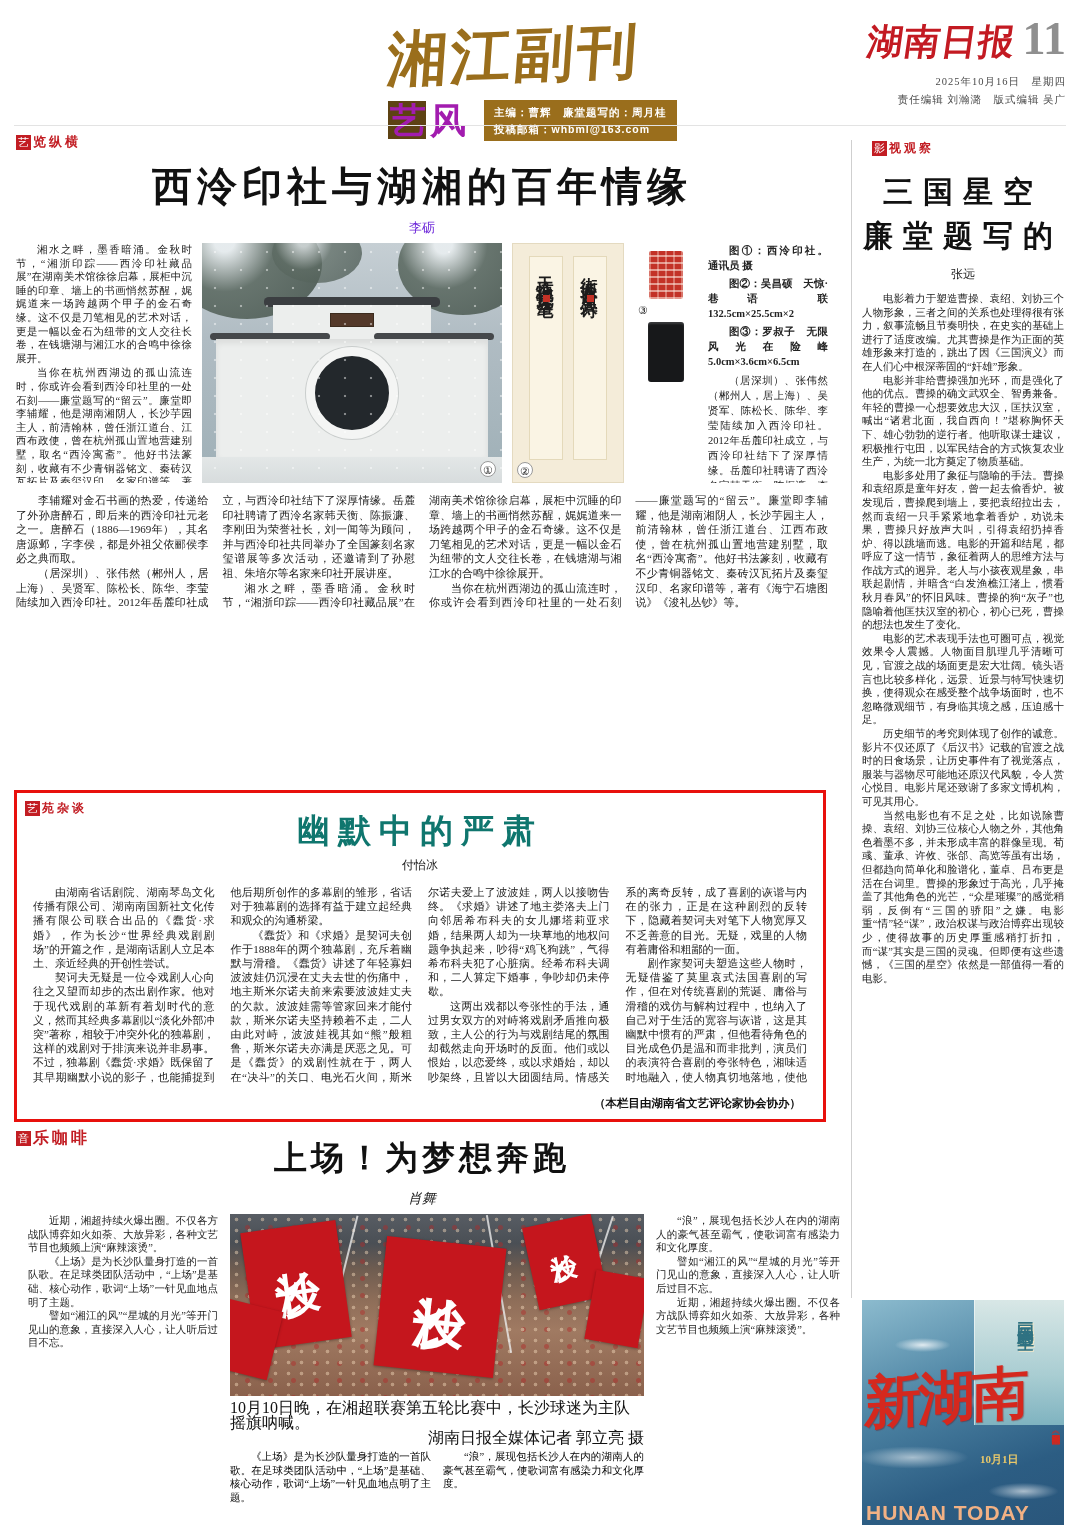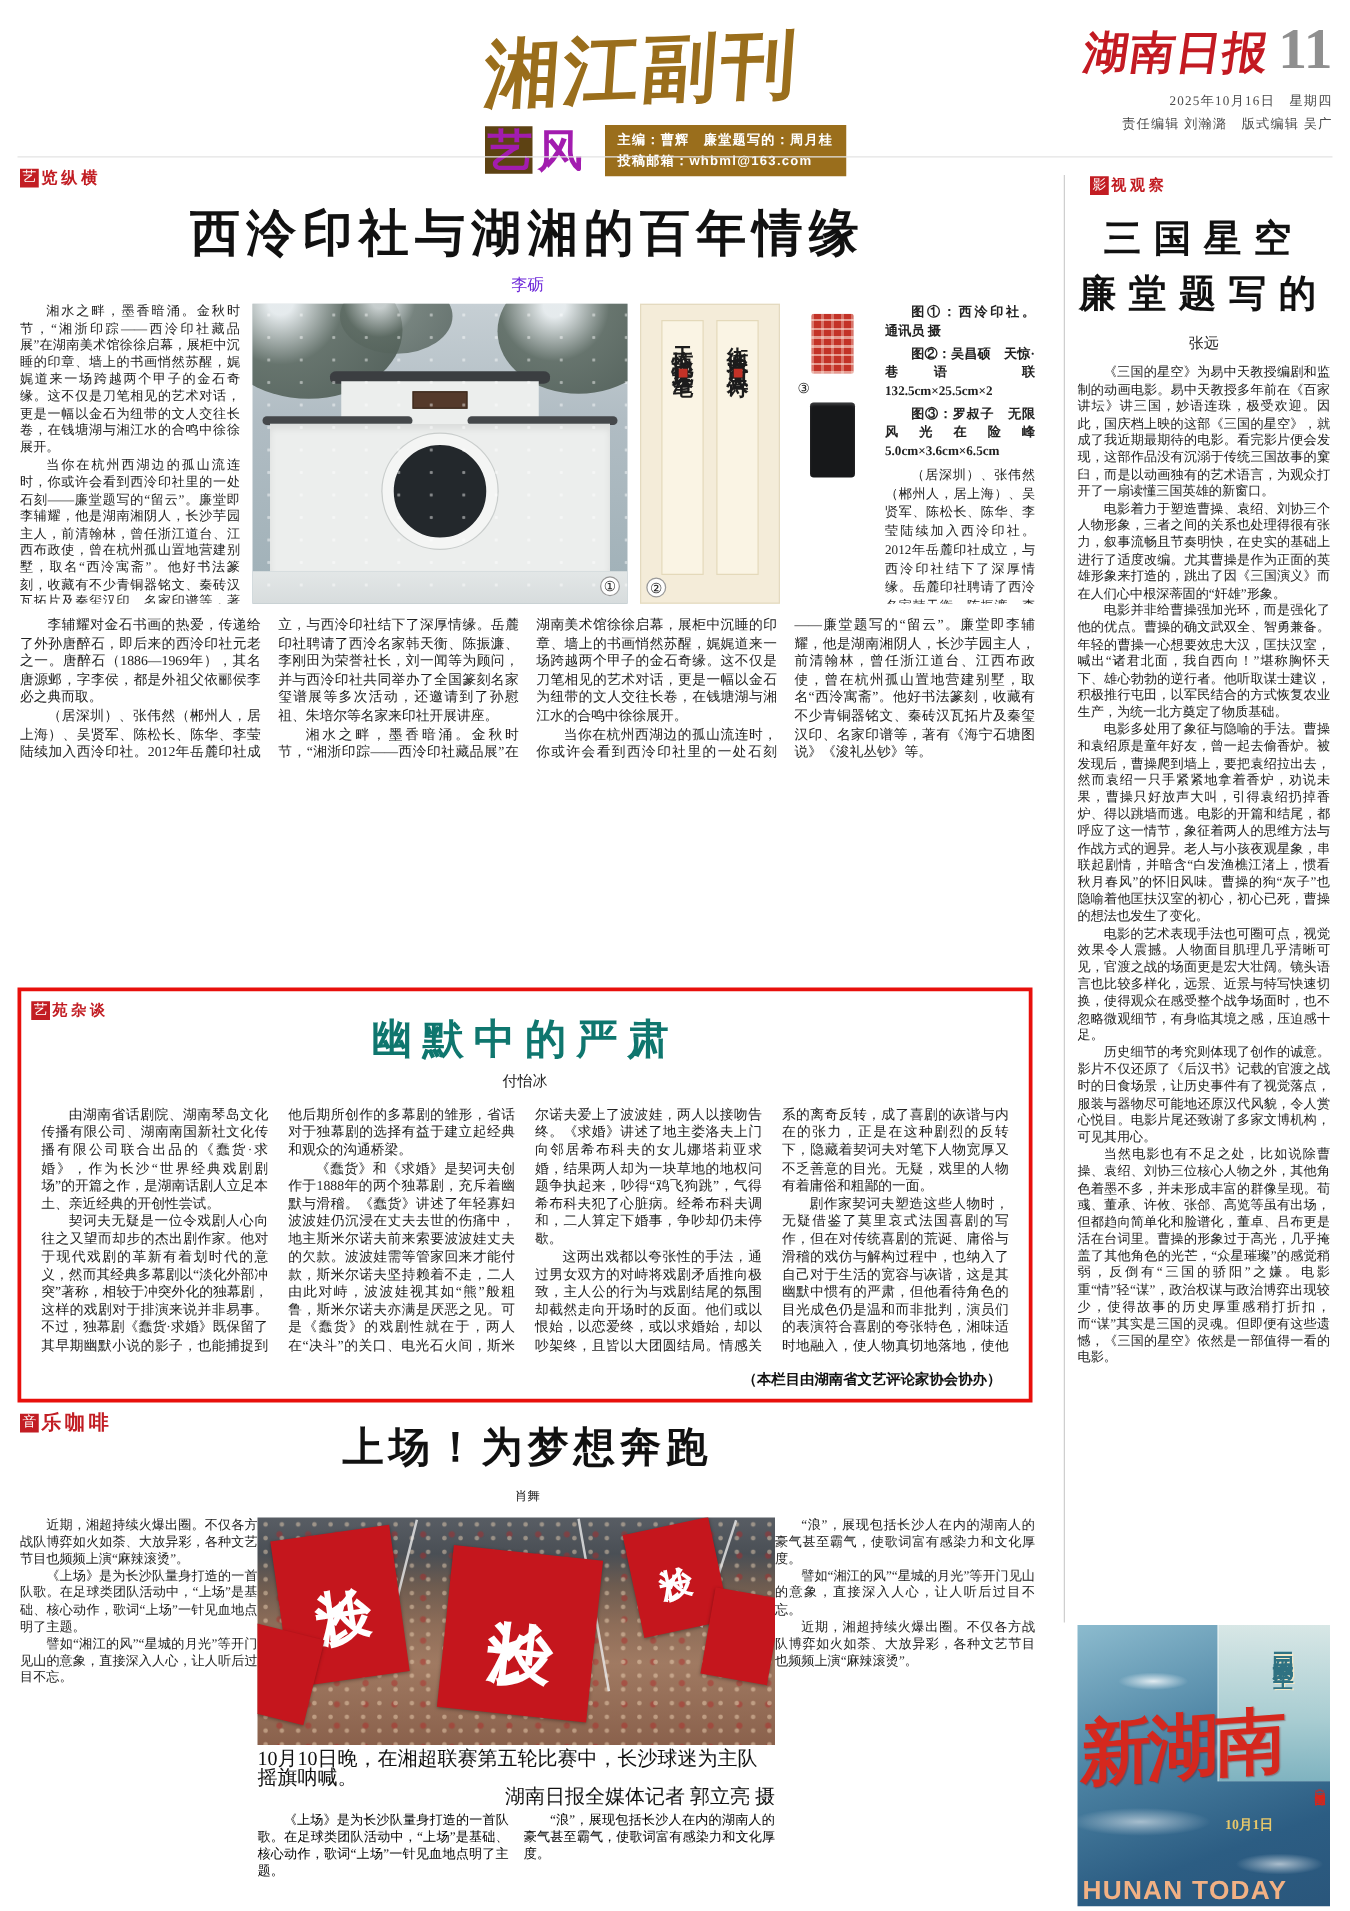--- a/index.html
+++ b/index.html
@@ -128,22 +128,22 @@
   .promo-en { position:absolute; left:4px; bottom:0px; font-size:21px; font-weight:bold; color:#f2b184;
     letter-spacing:1px; font-family:"Liberation Sans", sans-serif; white-space:nowrap; }
   .promo-date { position:absolute; left:118px; top:152px; font-size:11px; font-weight:bold; color:#e8c86a; }
   .promo-cap { position:absolute; right:2px; top:128px; writing-mode:vertical-rl; font-size:9px; color:#d5281e; }
 
   
   .a3-label { position:absolute; left:16px; top:1128px; }
   .a3-label .sec-rest { font-size:16px; }
   .a3-title { position:absolute; left:16px; top:1136px; width:812px; text-align:center; font-size:33px; font-weight:600;
     letter-spacing:4px; color:#111; font-family:"DejaVu Serif", serif; }
-  .a3-byline { position:absolute; left:16px; top:1190px; width:812px; text-align:center; font-size:10px; color:#222; }
-  .a3-row { position:absolute; left:16px; top:1214px; width:812px; height:315px; display:flex; }
+  .a3-byline { position:absolute; left:16px; top:1190px; width:812px; text-align:center; font-size:14px; color:#222;font-style:italic; }
+  .a3-row { position:absolute; left:28px; top:1214px; width:812px; height:315px; display:flex; gap:12px; }
   .a3-col { font-size:10.5px; line-height:13.6px; overflow:hidden; color:#222; }
   .a3-col1 { width:190px; }
   .a3-mid { width:414px; }
   .a3-col3 { flex:1; }
   .a3-caption { margin-top:4px; font-size:16px; line-height:15px; color:#111; }
   .a3-credit { text-align:right; }
   .a3-below { margin-top:5px; column-count:2; column-gap:12px; font-size:10.5px; line-height:13.6px; height:72px; overflow:hidden; }
 
   
   .cp { position:relative; width:414px; height:182px; overflow:hidden;
@@ -285,21 +285,20 @@
     <div class="rc-label sec-label">
       <span class="sec-box">影</span>
       <span class="sec-rest">视观察</span>
     </div>
     <div class="rc-title">
       <div>三国星空</div>
       <div>廉堂题写的</div>
     </div>
     <div class="rc-byline">张远</div>
     <div class="rc-body">
-      <p class="para">《三国的星空》为易中天教授编剧和监制的动画电影。易中天教授多年前在《百家讲坛》讲三国，妙语连珠，极受欢迎。因此，国庆档上映的这部《三国的星空》，就成了我近期最期待的电影。看完影片便会发现，这部作品没有沉溺于传统三国故事的窠臼，而是以动画独有的艺术语言，为观众打开了一扇读懂三国英雄的新窗口。</p>
       <p class="para">电影着力于塑造曹操、袁绍、刘协三个人物形象，三者之间的关系也处理得很有张力，叙事流畅且节奏明快，在史实的基础上进行了适度改编。尤其曹操是作为正面的英雄形象来打造的，跳出了因《三国演义》而在人们心中根深蒂固的“奸雄”形象。</p>
       <p class="para">电影并非给曹操强加光环，而是强化了他的优点。曹操的确文武双全、智勇兼备。年轻的曹操一心想要效忠大汉，匡扶汉室，喊出“诸君北面，我自西向！”堪称胸怀天下、雄心勃勃的逆行者。他听取谋士建议，积极推行屯田，以军民结合的方式恢复农业生产，为统一北方奠定了物质基础。</p>
       <p class="para">电影多处用了象征与隐喻的手法。曹操和袁绍原是童年好友，曾一起去偷香炉。被发现后，曹操爬到墙上，要把袁绍拉出去，然而袁绍一只手紧紧地拿着香炉，劝说未果，曹操只好放声大叫，引得袁绍扔掉香炉、得以跳墙而逃。电影的开篇和结尾，都呼应了这一情节，象征着两人的思维方法与作战方式的迥异。老人与小孩夜观星象，串联起剧情，并暗含“白发渔樵江渚上，惯看秋月春风”的怀旧风味。曹操的狗“灰子”也隐喻着他匡扶汉室的初心，初心已死，曹操的想法也发生了变化。</p>
       <p class="para">电影的艺术表现手法也可圈可点，视觉效果令人震撼。人物面目肌理几乎清晰可见，官渡之战的场面更是宏大壮阔。镜头语言也比较多样化，远景、近景与特写快速切换，使得观众在感受整个战争场面时，也不忽略微观细节，有身临其境之感，压迫感十足。</p>
       <p class="para">历史细节的考究则体现了创作的诚意。影片不仅还原了《后汉书》记载的官渡之战时的日食场景，让历史事件有了视觉落点，服装与器物尽可能地还原汉代风貌，令人赏心悦目。电影片尾还致谢了多家文博机构，可见其用心。</p>
       <p class="para">当然电影也有不足之处，比如说除曹操、袁绍、刘协三位核心人物之外，其他角色着墨不多，并未形成丰富的群像呈现。荀彧、董承、许攸、张郃、高览等虽有出场，但都趋向简单化和脸谱化，董卓、吕布更是活在台词里。曹操的形象过于高光，几乎掩盖了其他角色的光芒，“众星璀璨”的感觉稍弱，反倒有“三国的骄阳”之嫌。电影重“情”轻“谋”，政治权谋与政治博弈出现较少，使得故事的历史厚重感稍打折扣，而“谋”其实是三国的灵魂。但即便有这些遗憾，《三国的星空》依然是一部值得一看的电影。</p>
     </div>
   </div>
 
   <div class="promo">

